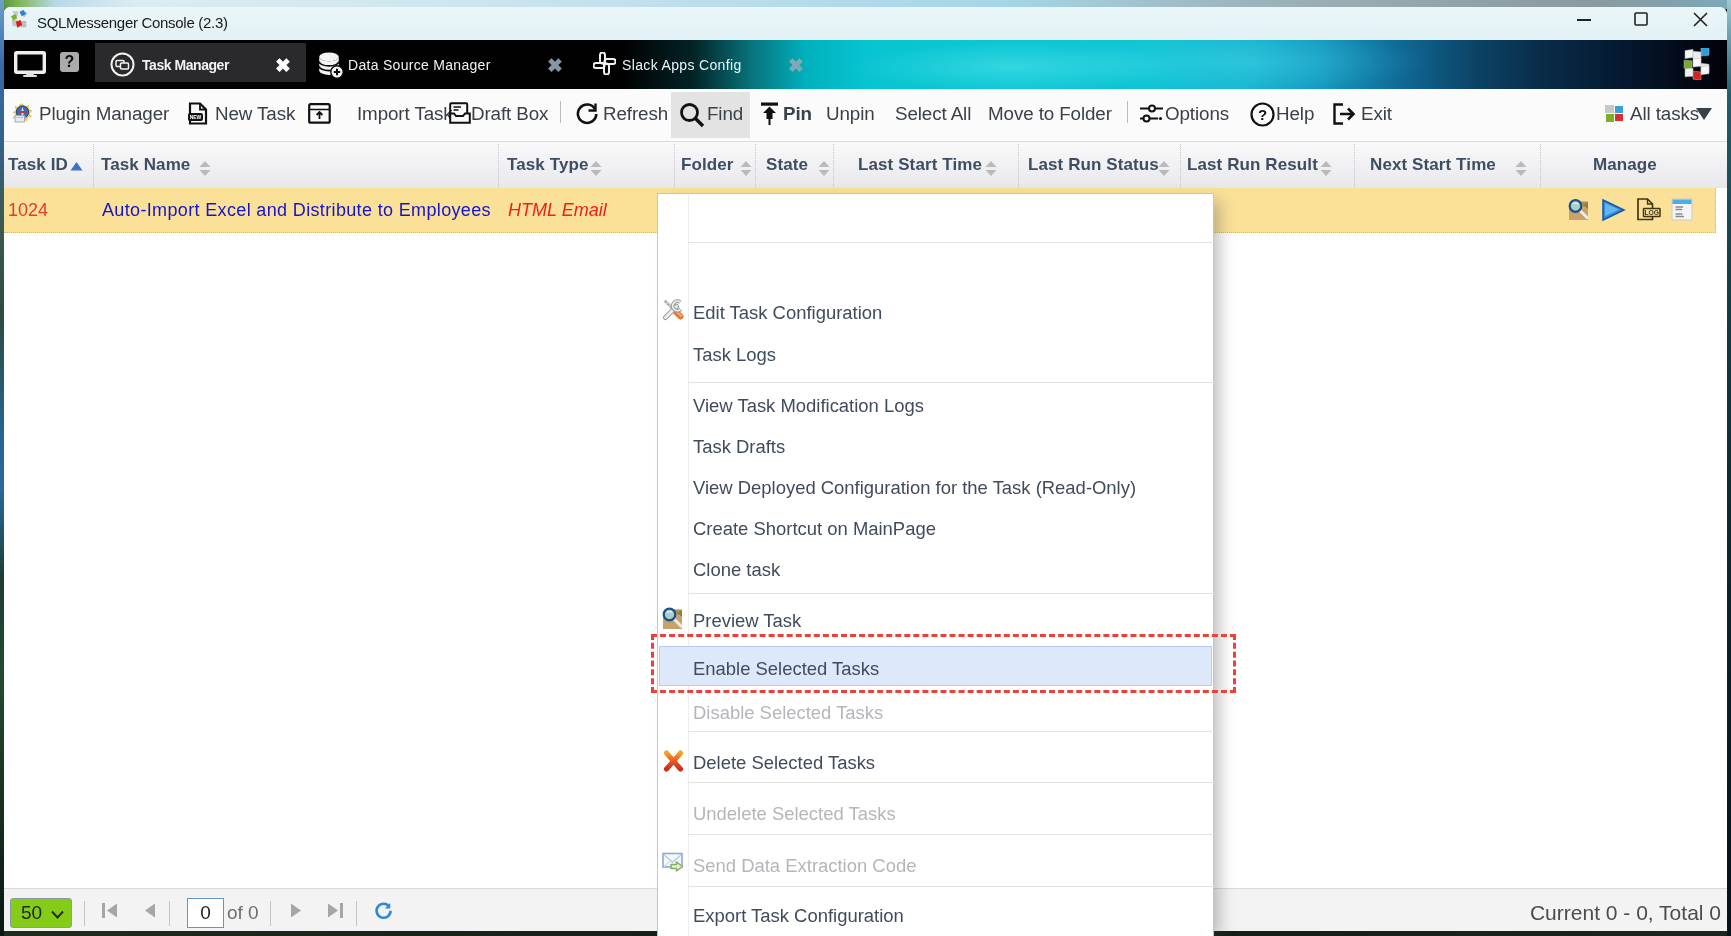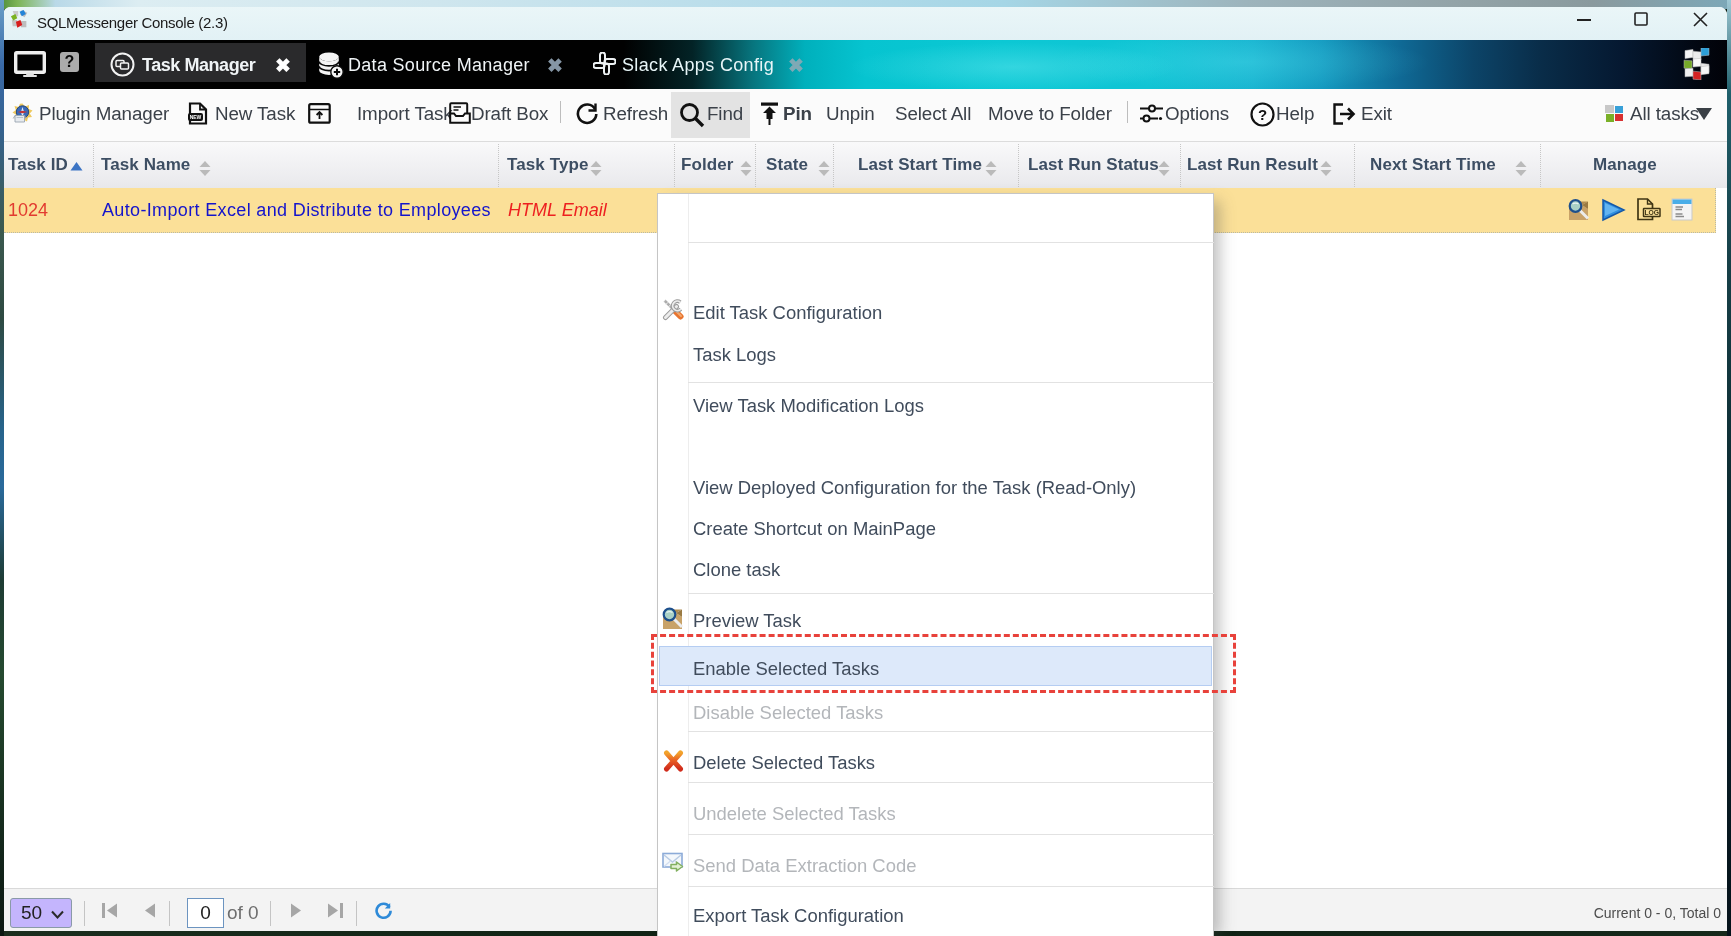--- a/index.html
+++ b/index.html
@@ -41,21 +41,21 @@
 .mi { position:absolute; left:0; width:555px; height:42px; line-height:45px; padding-left:35px; font-size:18.45px; letter-spacing:0; color:#404c5c; }
 .mi.dis { color:#b3b6ba; }
 .msep { position:absolute; left:30px; width:526px; height:1px; background:#e2e2e2; }
 #mhl { position:absolute; left:1px; top:452px; width:553px; height:40px; background:#dde9fa; border:1px solid #b5cdf2; }
 #dashed { left:651px; top:634px; width:585px; height:59px; border:3px dashed #e8423b; }
 .hdrtxt { position:absolute; top:0; height:47px; line-height:45px; font-size:17px; font-weight:bold; color:#3d4e63; white-space:nowrap; letter-spacing:0.1px; }
 .hdrdiv { position:absolute; top:2px; height:43px; width:1px; border-left:1px dotted #c6c6c6; }
 .ttxt { position:absolute; top:0; height:45px; line-height:45px; font-size:18px; white-space:nowrap; }
 .tbi { position:absolute; top:0; height:50px; line-height:50px; font-size:18.8px; color:#3b4149; white-space:nowrap; letter-spacing:-0.1px; }
 .tbsep { position:absolute; top:12px; height:22px; width:1px; background:#bdbdbd; }
-.tabtxt { position:absolute; font-size:18px; color:#f0f4f6; white-space:nowrap; height:22px; line-height:22px; letter-spacing:-0.2px; }
+.tabtxt { position:absolute; font-size:14px; color:#f0f4f6; white-space:nowrap; height:22px; line-height:22px; letter-spacing:-0.2px; }
 .tabx { position:absolute; font-size:19px; font-weight:bold; color:#8596a5; }
 </style>
 </head>
 <body>
 <div id="desk-top" class="abs"></div>
 <div id="desk-bottom" class="abs"></div>
 <div id="window" class="abs">
   <div id="titlebar" class="abs">
     <svg class="abs" style="left:7px;top:2px" width="20" height="22" viewBox="0 0 22 24">
       <path d="M3 2 L9 2 L9 8 L5 8 Z" fill="#c9c9c9"></path>
@@ -284,21 +284,21 @@
       <text x="15.8" y="17.2" font-size="6.8" fill="#3f3514" text-anchor="middle" font-weight="bold" font-family="Liberation Sans">LOG</text>
     </svg>
     <svg class="abs" style="left:1667px;top:10px" width="22" height="23" viewBox="0 0 22 23">
       <rect x="0.5" y="0.5" width="21" height="22" fill="#c9c9c9"></rect>
       <rect x="1.5" y="1.5" width="19" height="20" fill="#f4f4f4"></rect>
       <rect x="1.5" y="1.5" width="19" height="4.5" fill="#4aaee8"></rect>
       <path d="M4.5 9 L12 9 M4.5 11.5 L11 11.5 M4.5 16 L11.5 16 M4.5 18.5 L13 18.5" stroke="#8a8a8a" stroke-width="1.3"></path>
     </svg>
   </div>
   <div id="bottombar" class="abs">
-    <div class="abs" style="left:7px;top:9px;width:62px;height:30px;border:1px solid #8a9aa8;border-radius:3px;background:#c4b5fd;">
+    <div class="abs" style="left:7px;top:9px;width:62px;height:30px;border:1px solid #8a9aa8;border-radius:3px;background:#84cc16;">
       <span style="position:absolute;left:10px;top:3px;font-size:19px;color:#222;">50</span>
       <svg class="abs" style="left:39px;top:11px" width="15" height="9" viewBox="0 0 15 9">
           <path d="M2 1.5 L7.5 7.5 L13 1.5" fill="none" stroke="#2a2a2a" stroke-width="2"></path>
         </svg>
     </div>
     <div class="abs" style="left:81px;top:12px;width:1px;height:25px;background:#c4c4c4;"></div>
     <svg class="abs" style="left:98px;top:13px" width="18" height="17" viewBox="0 0 18 17">
         <rect x="1" y="1" width="3" height="15" fill="#a6a6a6"></rect>
         <path d="M16 1.5 L16 15.5 L6 8.5 Z" fill="#a6a6a6"></path>
       </svg>
@@ -315,21 +315,21 @@
     <svg class="abs" style="left:323px;top:13px" width="18" height="17" viewBox="0 0 18 17">
         <path d="M2 1.5 L2 15.5 L12 8.5 Z" fill="#a6a6a6"></path>
         <rect x="14" y="1" width="3" height="15" fill="#a6a6a6"></rect>
       </svg>
     <div class="abs" style="left:353px;top:12px;width:1px;height:25px;background:#c4c4c4;"></div>
     <svg class="abs" style="left:371px;top:12px" width="19" height="19" viewBox="0 0 19 19">
       <path d="M15.5 6 A 7 7 0 1 0 16.6 9.8" fill="none" stroke="#2e8ad8" stroke-width="2.6"></path>
       <path d="M16 1 L16 7 L10 7" fill="none" stroke="#2e8ad8" stroke-width="0"></path>
         <path d="M16.2 2 L16.2 7.4 L10.8 7.4 Z" fill="#2e8ad8"></path>
     </svg>
-    <div class="abs" style="right:6px;top:6px;font-size:14px;color:#4c4c4c;height:36px;line-height:36px;">Current 0 - 0, Total 0</div>
+    <div class="abs" style="right:6px;top:6px;font-size:21px;color:#4c4c4c;height:36px;line-height:36px;">Current 0 - 0, Total 0</div>
   </div>
 </div>
 <div id="desk-left" class="abs"></div>
 <div id="desk-right" class="abs"></div>
 <div id="menu" class="abs">
   <div class="gut"></div>
   <div class="msep" style="top:48px"></div>
   <div class="mi" style="top:96px">Edit Task Configuration</div>
   <svg class="abs" style="left:4px;top:105px" width="22" height="22" viewBox="0 0 22 22">
     <path d="M2.5 1.5 L12.5 11.5" stroke="#adadad" stroke-width="2.6"></path>
@@ -337,20 +337,21 @@
     <path d="M13 12 L18.5 17.5" stroke="#e8742f" stroke-width="6" stroke-linecap="round"></path>
     <path d="M13.5 11.5 L19 17" stroke="#f2a96e" stroke-width="2" stroke-linecap="round"></path>
     <path d="M14.5 7.5 L3.5 18.5" stroke="#9c9c9c" stroke-width="5" stroke-linecap="round"></path>
     <path d="M14.5 7.5 L3.5 18.5" stroke="#ededed" stroke-width="3" stroke-linecap="round"></path>
     <path d="M18.3 3.2 A 4.7 4.7 0 1 0 18.8 10.1" fill="none" stroke="#9c9c9c" stroke-width="3.8"></path>
     <path d="M18.3 3.2 A 4.7 4.7 0 1 0 18.8 10.1" fill="none" stroke="#ececec" stroke-width="1.8"></path>
   </svg>
   <div class="mi" style="top:138px">Task Logs</div>
   <div class="msep" style="top:188px"></div>
   <div class="mi" style="top:189px">View Task Modification Logs</div>
+  <div class="mi" style="top:230px">Task Drafts</div>
   <div class="mi" style="top:271px">View Deployed Configuration for the Task (Read-Only)</div>
   <div class="mi" style="top:312px">Create Shortcut on MainPage</div>
   <div class="mi" style="top:353px">Clone task</div>
   <div class="msep" style="top:399px"></div>
   <div class="mi" style="top:404px">Preview Task</div>
   <svg class="abs" style="left:3px;top:412px" width="24" height="24" viewBox="0 0 24 24">
     <path d="M2 7 L15 7 L21 11 L21 23 L2 23 Z" fill="#c8a268"></path>
     <path d="M2 7 L8 3.5 L21 3.5 L15 7 Z" fill="#b08c50"></path>
     <path d="M15 7 L21 3.5 L21 11 Z" fill="#9a7a42"></path>
     <path d="M12.5 12.5 L21 21" stroke="#ececec" stroke-width="3"></path>

